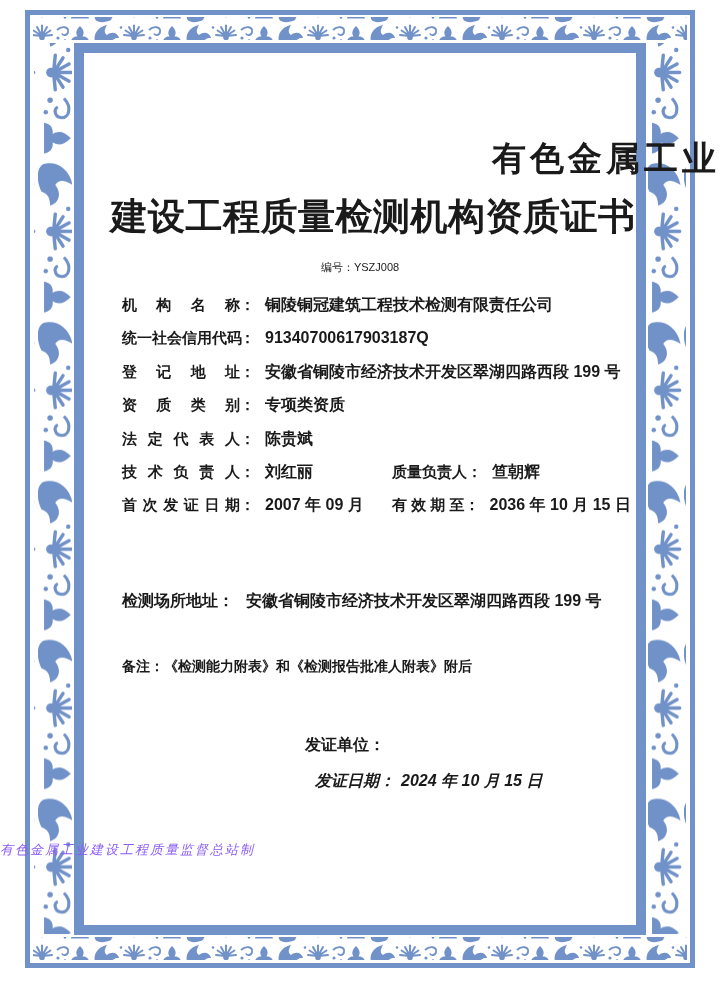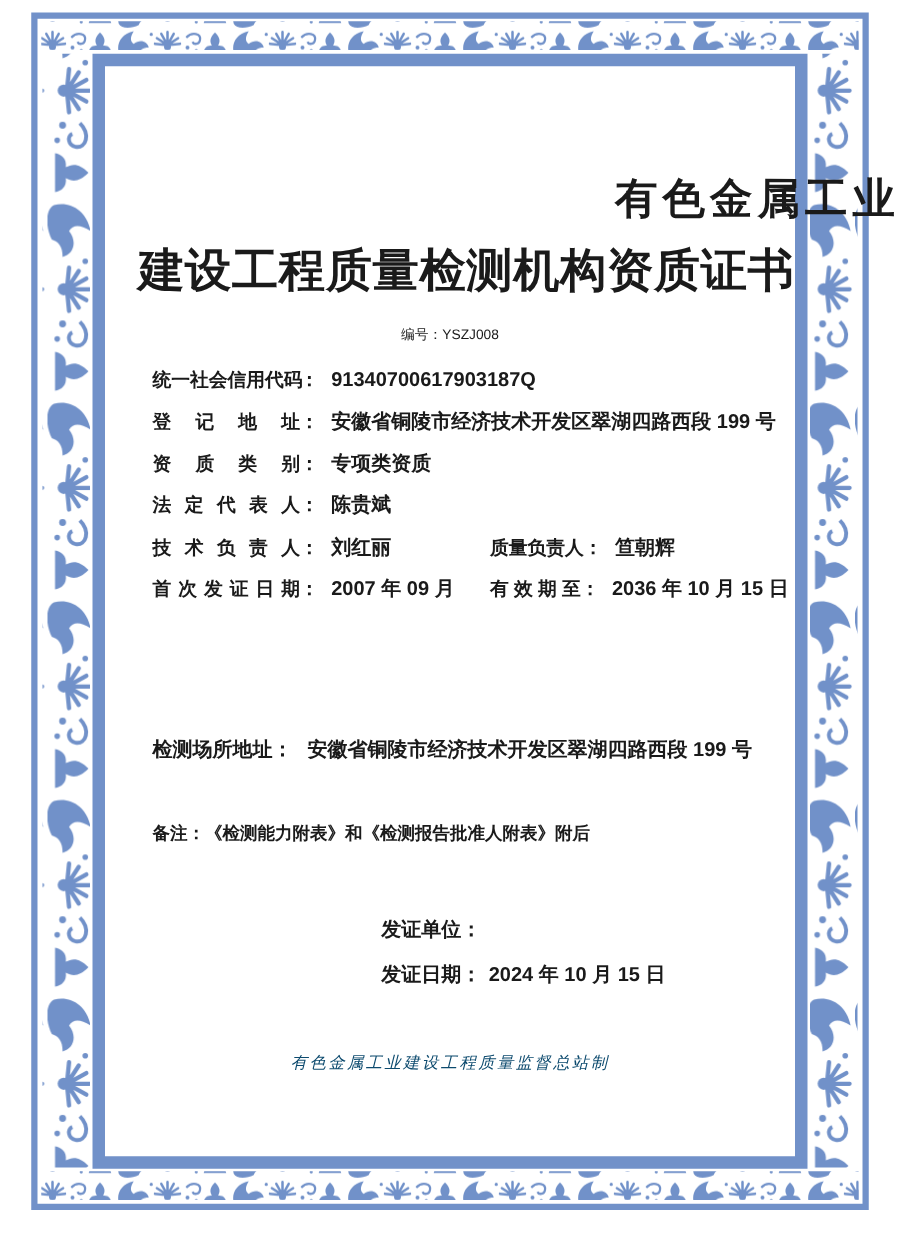--- a/index.html
+++ b/index.html
@@ -30,27 +30,27 @@
   .part2 .lbl2 { font-size: 15px; }
 
   .site-row { position: absolute; top: 584px; left: 122px; height: 33px; line-height: 33px;
          font-size: 16px; font-weight: bold; white-space: nowrap; }
   .site-row .val { margin-left: 12px; }
   .note-row { position: absolute; top: 650px; left: 122px; height: 33px; line-height: 33px;
          font-size: 14px; font-weight: bold; white-space: nowrap; }
 
   .issuer-row { position: absolute; top: 728px; left: 305px; height: 33px; line-height: 33px;
          font-size: 16px; font-weight: bold; }
-  .issue-date-row { position: absolute; top: 764px; left: 305px; height: 33px; line-height: 33px;
-         font-size: 16px; font-weight: bold; }
+  .issue-date-row { position: absolute; top: 764px; left: 315px; height: 33px; line-height: 33px;
+         font-size: 16px; font-weight: bold; font-style: italic; }
   .issue-date-row .val { margin-left: 6px; }
 
-  .footer { position: absolute; top: 841px; left: 0; right: 0; text-align: center;
+  .footer { position: absolute; top: 841px; left: 0; right: 0; 
          font-family: "DejaVu Serif", serif; font-style: italic; font-weight: normal;
-         font-size: 13px; letter-spacing: 2px; color: #0c4a6e; }
+         font-size: 13px; letter-spacing: 2px; color: #8b5cf6; }
 </style>
 </head>
 <body>
 
 <div class="page">
 
   <svg class="frame" viewBox="0 0 720 986" xmlns="http://www.w3.org/2000/svg" aria-hidden="true">
     <defs>
       <g id="motif">
         <path class="of" d="M3,19 C1,12 5,4 15,2 C12,7 12,10 15,12 C20,8 26,10 27,15 C22,15 20,17 19,20 C13,23 5,23 3,19 Z"></path>
@@ -80,20 +80,21 @@
     <rect x="648" y="43" width="38" height="891" fill="url(#bandV)"></rect>
   </svg>
 
   <div class="t1">有色金属工业</div>
   <div class="t2">建设工程质量检测机构资质证书</div>
 
   <div class="serial"><span>编号</span><span>：</span><span>YSZJ008</span></div>
 
   <div class="fields">
 
+    <div class="row"><span class="lbl">机构名称</span><span class="colon">：</span><span class="val">铜陵铜冠建筑工程技术检测有限责任公司</span></div>
 
     <div class="row"><span class="lbl">统一社会信用代码</span><span class="colon">：</span><span class="val">91340700617903187Q</span></div>
 
     <div class="row"><span class="lbl">登记地址</span><span class="colon">：</span><span class="val">安徽省铜陵市经济技术开发区翠湖四路西段 199 号</span></div>
 
     <div class="row"><span class="lbl">资质类别</span><span class="colon">：</span><span class="val">专项类资质</span></div>
 
     <div class="row"><span class="lbl">法定代表人</span><span class="colon">：</span><span class="val">陈贵斌</span></div>
 
     <div class="row"><span class="lbl">技术负责人</span><span class="colon">：</span><span class="val">刘红丽</span><span class="part2"><span class="lbl2">质量负责人</span><span class="colon">：</span><span class="val">笪朝辉</span></span></div>

